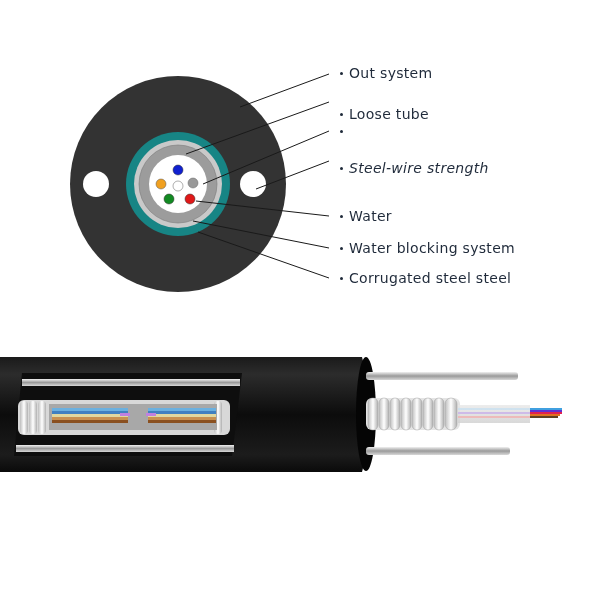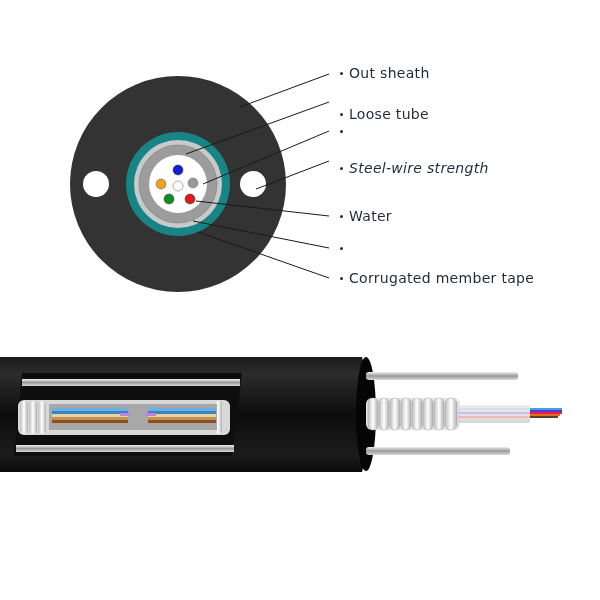--- a/index.html
+++ b/index.html
@@ -127,32 +127,32 @@
       <rect x="530" y="408" width="32" height="2" fill="#40a0e0"></rect>
       <rect x="530" y="410" width="32" height="2" fill="#6030d0"></rect>
       <rect x="530" y="412" width="32" height="2" fill="#e02050"></rect>
       <rect x="530" y="414" width="30" height="2" fill="#e07020"></rect>
       <rect x="530" y="416" width="28" height="2" fill="#604020"></rect>
     </g>
   </g>
 </svg>
 
 <div class="label" style="top:64px;">
-  <span class="dot"></span><span>Out sheath</span>
+  <span class="dot"></span><span>Out system</span>
 </div>
 <div class="label" style="top:105px;">
   <span class="dot"></span><span>Loose tube</span>
 </div>
 <div class="label" style="top:122px;">
   <span class="dot"></span>
 </div>
 <div class="label" style="top:159px;font-style:italic;">
   <span class="dot"></span><span>Steel-wire strength</span>
 </div>
 <div class="label" style="top:207px;">
   <span class="dot"></span><span>Water</span>
 </div>
 <div class="label" style="top:239px;">
-  <span class="dot"></span>
+  <span class="dot"></span><span>Water blocking system</span>
 </div>
 <div class="label" style="top:269px;">
-  <span class="dot"></span><span>Corrugated member tape</span>
+  <span class="dot"></span><span>Corrugated steel steel</span>
 </div>
 
 </body></html>

